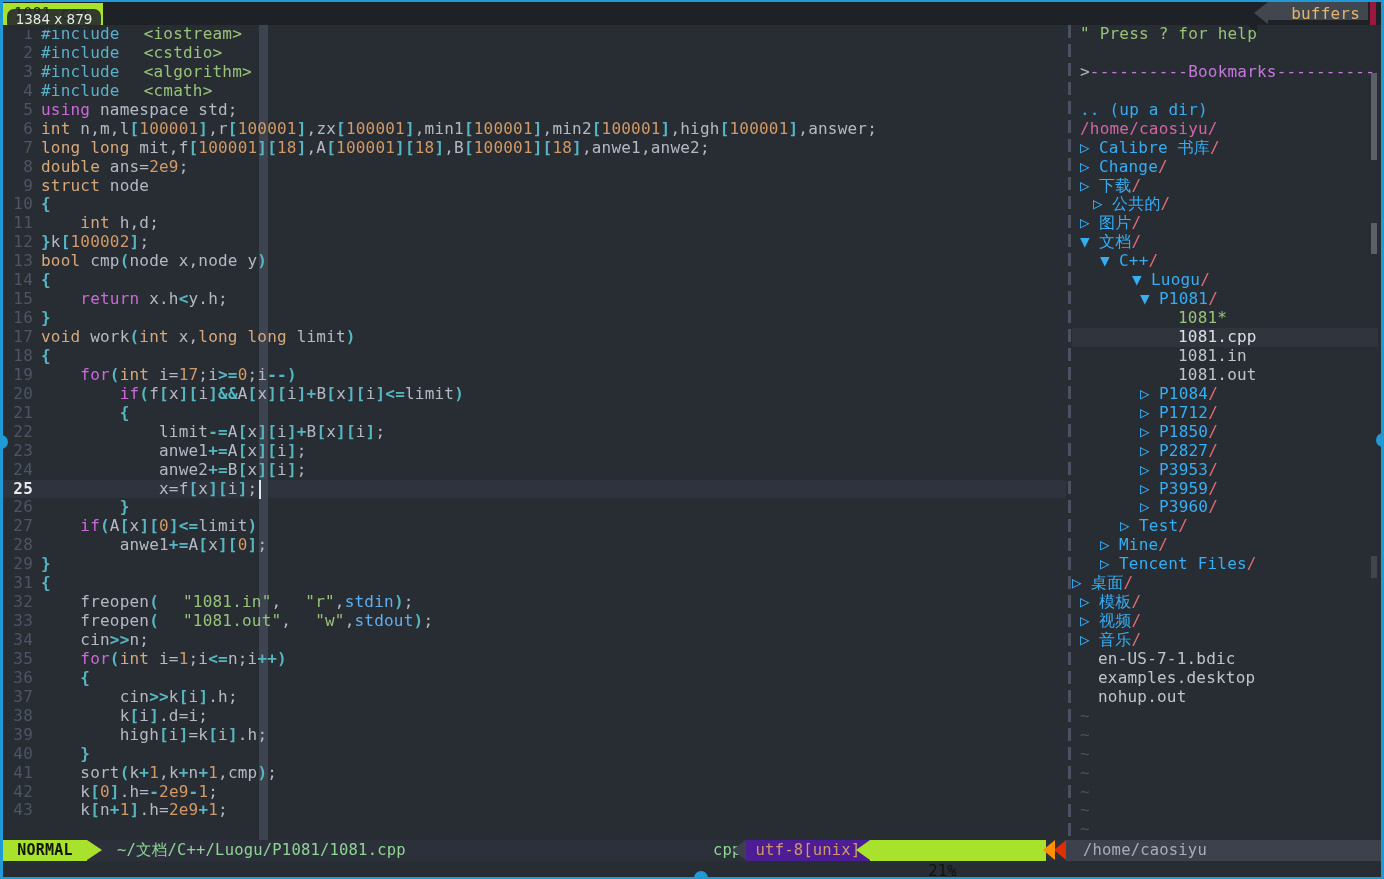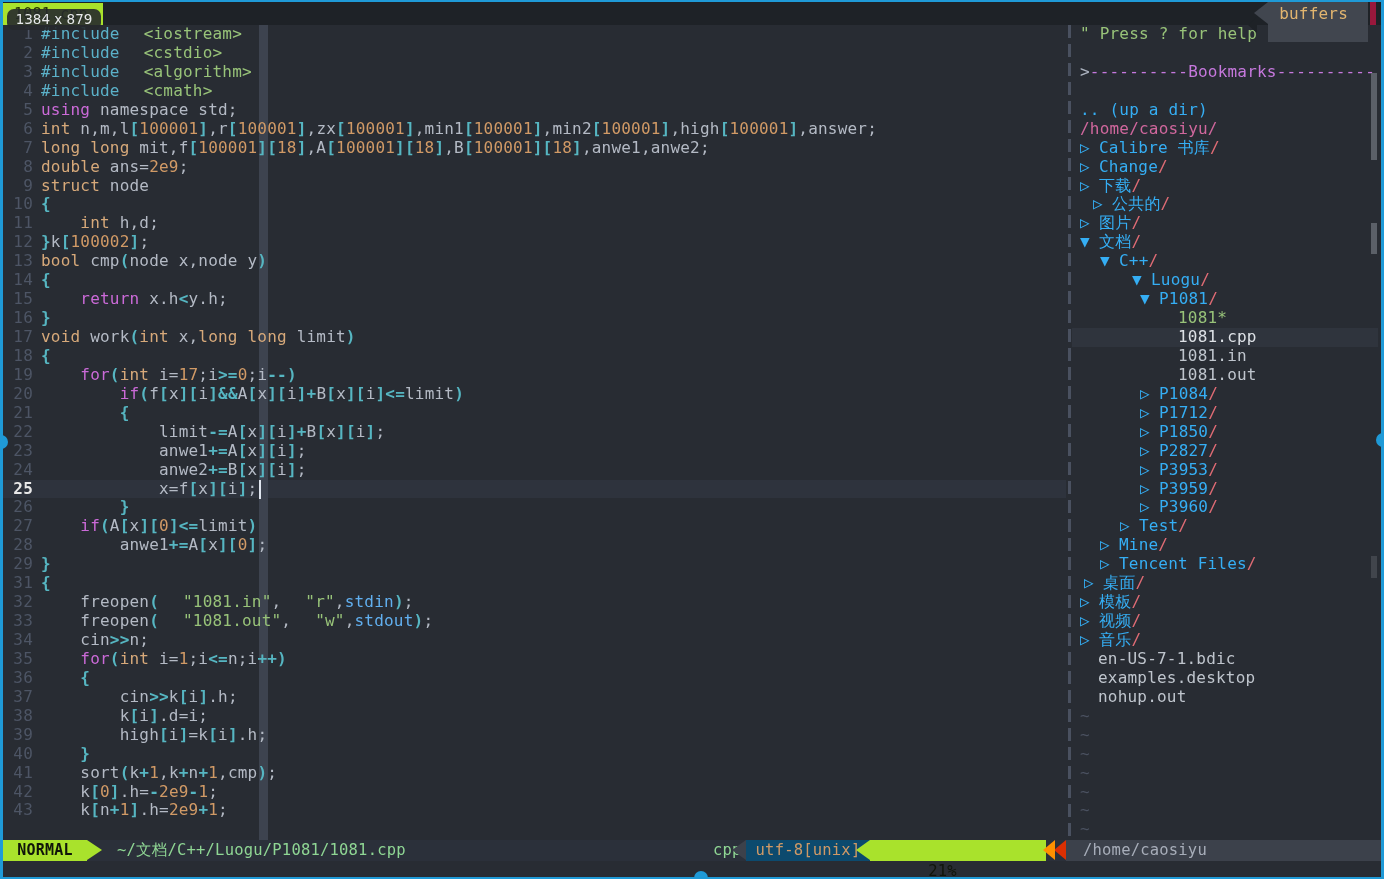--- a/index.html
+++ b/index.html
@@ -18,21 +18,21 @@
   .edge-bottom { left:0; bottom:0; width:100%; height:2px; }
   .edge-left   { left:0; top:0; width:3px; height:100%; }
   .edge-right  { right:0; top:0; width:3px; height:100%; }
   .handle { position:absolute; width:14px; height:14px; border-radius:50%; background:#1f9ad7; z-index:51; }
   .handle-left   { left:-6px;  top:435px; }
   .handle-right  { right:-6px; top:433px; }
   .handle-bottom { left:694px; bottom:-6px; }
   
   .tabline { position:absolute; left:2px; top:2px; right:3px; height:23px; background:#1e2227; z-index:5; }
   .tab-active { position:absolute; left:1px; top:1px; width:100px; height:22px; background:#a9e22c; color:#273305; line-height:22px; padding-left:11px; font-size:15px; }
-  .buffers-seg { position:absolute; right:13px; top:0; width:100px; height:40px; background:#41464f; line-height:23px; text-align:right; padding-right:20px; color:#e2b56f; font-size:16px; }
+  .buffers-seg { position:absolute; right:13px; top:0; width:100px; height:18px; background:#41464f; line-height:23px; text-align:right; padding-right:8px; color:#e2b56f; font-size:16px; }
   .buf-notch { position:absolute; left:-14px; top:0; width:0; height:0; border-top:11.5px solid transparent; border-bottom:11.5px solid transparent; border-right:14px solid #41464f; }
   .buf-notch-inner { position:absolute; left:-6px; top:3.5px; width:0; height:0; border-top:8px solid transparent; border-bottom:8px solid transparent; border-right:9px solid #1e2227; }
   .tab-maroon { position:absolute; right:5px; top:0; width:6px; height:23px; background:#99183c; }
   
   .code-win { position:absolute; left:3px; top:25px; width:1063px; height:815px; overflow:hidden; }
   .cursor-col { position:absolute; left:255.5px; top:0; width:9.9px; height:100%; background:#3d434f; z-index:2; }
   #code-lines { position:relative; }
   .code-line { position:relative; height:18.95px; line-height:18.95px; white-space:pre; }
   .code-line.cursor-line { background:#2e333d; }
   .code-line.cursor-line .ln { color:#e8e8e8; font-weight:bold; }
@@ -72,21 +72,21 @@
   .smark-2 { top:223px; height:31px; background:#5b6068; }
   .smark-3 { top:556px; height:22px; background:#41454c; }
   
   .statusline { position:absolute; left:3px; top:840px; width:1378px; height:21px; background:#2b303a; z-index:5; font-size:15.5px; }
   .statusline > div, .statusline > span { position:absolute; height:21px; line-height:21px; }
   .seg-mode { left:0; width:84px; background:#a9e22c; color:#10150a; font-weight:bold; text-align:center; font-size:15px; }
   .seg-mode-arrow { left:84px; width:0; height:0 !important; border-top:10.5px solid transparent; border-bottom:10.5px solid transparent; border-left:15px solid #a9e22c; }
   .seg-path { left:114px; color:#8fd694; }
   .seg-ft { left:710px; color:#8fd694; }
   .seg-enc-arrow { left:729px; width:0; height:0 !important; border-top:10.5px solid transparent; border-bottom:10.5px solid transparent; border-right:14px solid #3c414b; }
-  .seg-enc { left:743px; width:124px; background:#0c4a6e; color:#cf9966; text-align:center; }
+  .seg-enc { left:743px; width:124px; background:#4c1d95; color:#cf9966; text-align:center; }
   .seg-pos-arrow { left:853px; width:0; height:0 !important; border-top:10.5px solid transparent; border-bottom:10.5px solid transparent; border-right:14px solid #a9e22c; }
   .seg-pos { left:867px; width:176px; background:#a9e22c; color:#10150a; white-space:pre; }
   .seg-pos .pct { margin-left:20px; }
   .arrow-orange { left:1040px; width:0; height:0 !important; border-top:10.5px solid transparent; border-bottom:10.5px solid transparent; border-right:12px solid #ff9000; z-index:2; }
   .arrow-red { left:1051px; width:0; height:0 !important; border-top:10.5px solid transparent; border-bottom:10.5px solid transparent; border-right:12px solid #dc2f02; z-index:1; }
   .seg-sb { left:1063px; width:315px; background:#3c414b; color:#a7adb9; padding-left:17px; }
   
   .cmdline { position:absolute; left:3px; top:861px; width:1378px; height:16px; line-height:16px; color:#c6ccd6; padding-left:3px; white-space:pre; }
   
   .dim-badge { position:absolute; left:7px; top:9px; width:94px; height:21px; border-radius:7px; background:rgba(38,41,44,0.9); color:#e8eaec; font-family:"DejaVu Sans","Liberation Sans",sans-serif; font-size:13.5px; line-height:21px; text-align:center; z-index:10; letter-spacing:0; }
@@ -182,21 +182,21 @@
       <div class="tree-row" style="padding-left: 68px;"><span class="tr-arrow">▷</span><span class="tr-dirname">P1084</span><span class="tr-slash">/</span></div>
       <div class="tree-row" style="padding-left: 68px;"><span class="tr-arrow">▷</span><span class="tr-dirname">P1712</span><span class="tr-slash">/</span></div>
       <div class="tree-row" style="padding-left: 68px;"><span class="tr-arrow">▷</span><span class="tr-dirname">P1850</span><span class="tr-slash">/</span></div>
       <div class="tree-row" style="padding-left: 68px;"><span class="tr-arrow">▷</span><span class="tr-dirname">P2827</span><span class="tr-slash">/</span></div>
       <div class="tree-row" style="padding-left: 68px;"><span class="tr-arrow">▷</span><span class="tr-dirname">P3953</span><span class="tr-slash">/</span></div>
       <div class="tree-row" style="padding-left: 68px;"><span class="tr-arrow">▷</span><span class="tr-dirname">P3959</span><span class="tr-slash">/</span></div>
       <div class="tree-row" style="padding-left: 68px;"><span class="tr-arrow">▷</span><span class="tr-dirname">P3960</span><span class="tr-slash">/</span></div>
       <div class="tree-row" style="padding-left: 48px;"><span class="tr-arrow">▷</span><span class="tr-dirname">Test</span><span class="tr-slash">/</span></div>
       <div class="tree-row" style="padding-left: 28px;"><span class="tr-arrow">▷</span><span class="tr-dirname">Mine</span><span class="tr-slash">/</span></div>
       <div class="tree-row" style="padding-left: 28px;"><span class="tr-arrow">▷</span><span class="tr-dirname">Tencent Files</span><span class="tr-slash">/</span></div>
-      <div class="tree-row" style="padding-left: 12px;"><span class="tr-arrow">▷</span><span class="tr-dirname">桌面</span><span class="tr-slash">/</span></div>
+      <div class="tree-row" style="padding-left: 0;"><span class="tr-arrow">▷</span><span class="tr-dirname">桌面</span><span class="tr-slash">/</span></div>
       <div class="tree-row" style="padding-left: 8px;"><span class="tr-arrow">▷</span><span class="tr-dirname">模板</span><span class="tr-slash">/</span></div>
       <div class="tree-row" style="padding-left: 8px;"><span class="tr-arrow">▷</span><span class="tr-dirname">视频</span><span class="tr-slash">/</span></div>
       <div class="tree-row" style="padding-left: 8px;"><span class="tr-arrow">▷</span><span class="tr-dirname">音乐</span><span class="tr-slash">/</span></div>
       <div class="tree-row" style="padding-left: 26px;"><span class="tr-file">en-US-7-1.bdic</span></div>
       <div class="tree-row" style="padding-left: 26px;"><span class="tr-file">examples.desktop</span></div>
       <div class="tree-row" style="padding-left: 26px;"><span class="tr-file">nohup.out</span></div>
       <div class="tree-row"><span class="tr-filler">~</span></div>
       <div class="tree-row"><span class="tr-filler">~</span></div>
       <div class="tree-row"><span class="tr-filler">~</span></div>
       <div class="tree-row"><span class="tr-filler">~</span></div>

